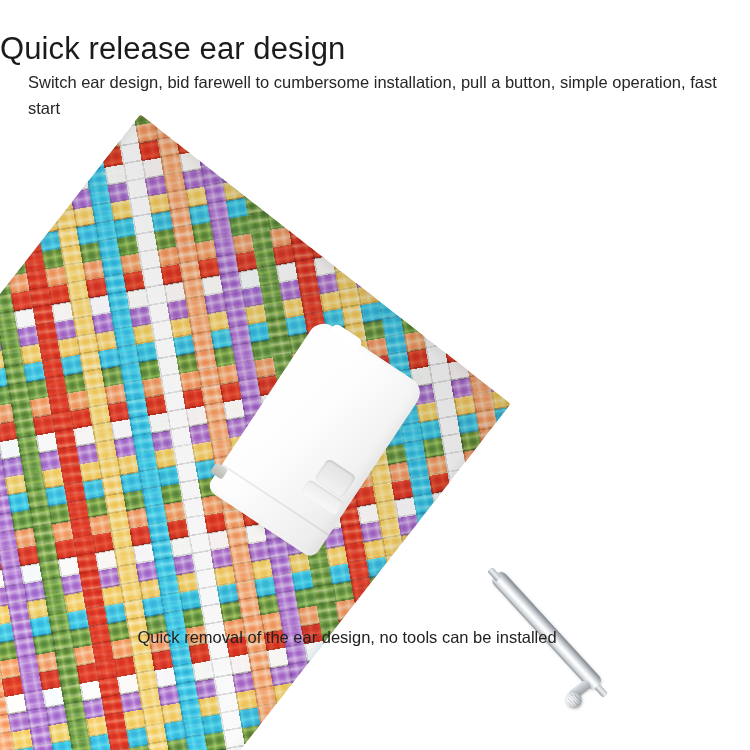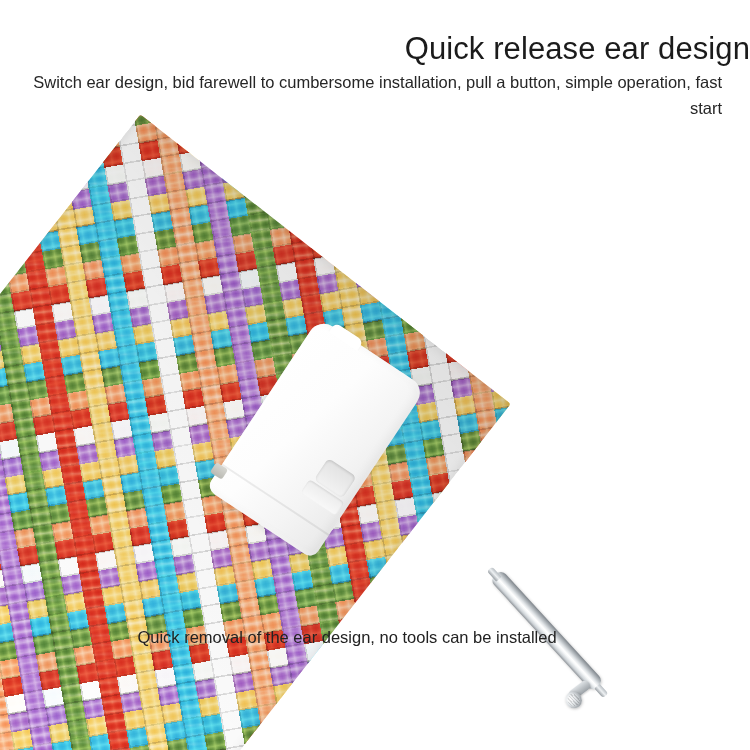--- a/index.html
+++ b/index.html
@@ -6,21 +6,21 @@
   body{
     width:750px;height:750px;
     background:#ffffff;
     font-family:"Liberation Sans", sans-serif;
     overflow:hidden;
     position:relative;
   }
   .page{position:relative;width:750px;height:750px;background:#fff;overflow:hidden;}
 
   
-  .head-wrap{position:absolute;top:0;left:0;width:750px;text-align:right;}
+  .head-wrap{position:absolute;top:0;left:0;width:750px;text-align:left;}
   .title{
     font-size:31px;color:#1b1b1b;font-weight:400;
     letter-spacing:.1px;line-height:1.1;
     margin-top:32px;
   }
   .subtitle{
     font-size:16.5px;color:#262626;font-weight:400;
     line-height:1.55;margin-top:4px;
     padding:0 28px;
   }

